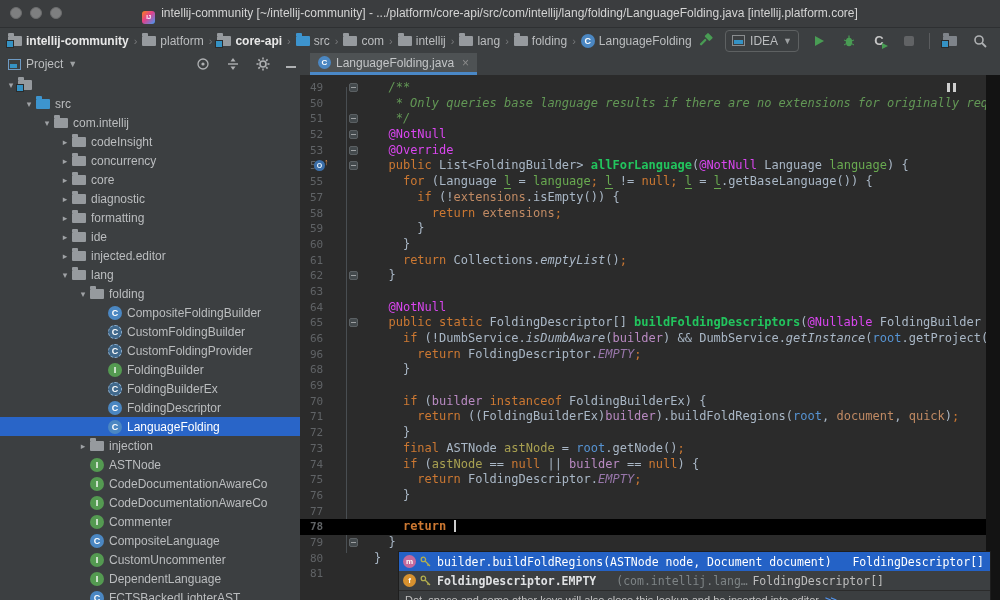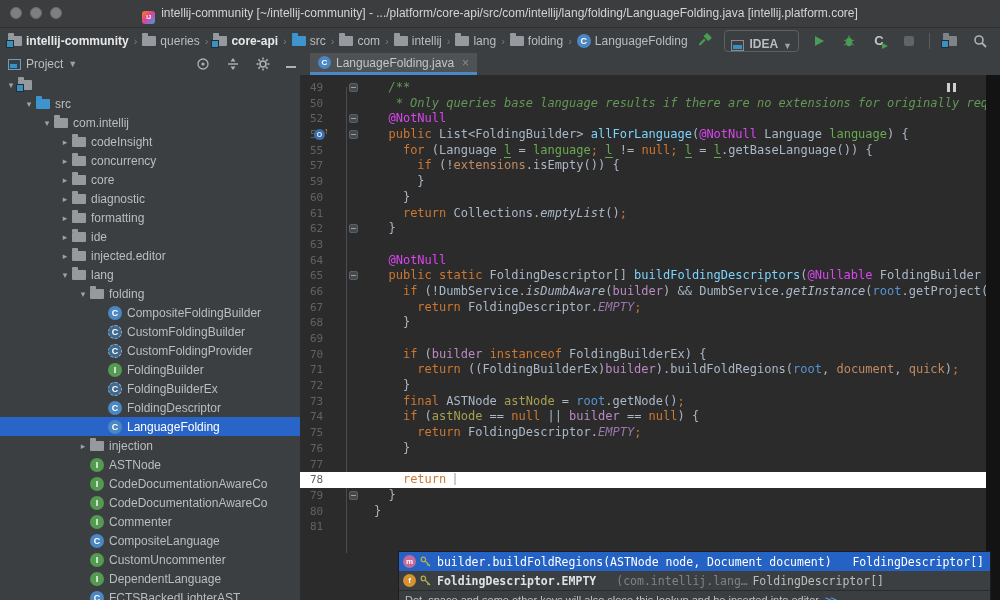--- a/index.html
+++ b/index.html
@@ -13,21 +13,21 @@
     text-align:center;line-height:13px;}
   
   #navbar{position:absolute;left:0;top:28px;width:1000px;height:25px;background:#3C3F41;border-bottom:1px solid #323232;
     display:flex;align-items:center;}
   #breadcrumbs{display:flex;align-items:center;padding-left:6px;white-space:nowrap;}
   .bc{display:flex;align-items:center;gap:4px;font-size:12px;color:#BBBDBF;padding:0 2px;cursor:default;}
   .bc.bold{color:#E8E8E8;font-weight:bold;}
   .bc-sep{color:#77797B;font-size:11px;padding:0 3px;}
   #nav-toolbar{margin-left:auto;display:flex;align-items:center;gap:10px;padding-right:10px;}
   .tb-btn{display:flex;align-items:center;justify-content:center;width:20px;height:20px;}
-  #run-config{display:flex;align-items:flex-end;gap:5px;border:1px solid #5E6162;border-radius:4px;height:20px;padding:0 6px;color:#BBBDBF;font-size:12px;font-weight:bold;}
+  #run-config{display:flex;align-items:center;gap:5px;border:1px solid #5E6162;border-radius:4px;height:20px;padding:0 6px;color:#BBBDBF;font-size:12px;}
   .caret-down{font-size:9px;color:#9DA0A2;}
   .vsep{width:1px;height:16px;background:#5A5C5E;}
   
   .folder{position:relative;display:inline-block;width:14px;height:10px;background:#969A9E;border-radius:1px;flex:none;}
   .folder:before{content:"";position:absolute;left:0;top:-3px;width:6px;height:3px;background:inherit;border-radius:1px 1px 0 0;}
   .folder.blue{background:#3D94CE;}
   .folder .mod{position:absolute;left:-2px;bottom:-2px;width:6px;height:6px;background:#3592C4;border:1px solid #2B2B2B;}
   
   .cico{display:inline-block;width:14px;height:14px;border-radius:50%;color:#FFF;font-size:9px;font-weight:bold;
     text-align:center;line-height:14px;flex:none;box-sizing:border-box;}
@@ -51,33 +51,33 @@
   #tab{position:absolute;left:10px;top:0;height:22px;display:flex;align-items:center;gap:5px;background:#4E5254;
     border-bottom:3px solid #4A88C7;box-sizing:border-box;padding:0 8px;font-size:12px;color:#C3C5C7;}
   #tab .cico{width:13px;height:13px;line-height:13px;font-size:8px;}
   #tab-close{color:#8C8C8C;font-size:12px;margin-left:3px;}
   #editor{position:absolute;left:300px;top:75px;right:14px;bottom:0;background:#2B2B2B;overflow:hidden;padding-top:5px;}
   #right-strip{position:absolute;right:0;top:75px;width:14px;bottom:0;background:#131313;}
   #ovf-marks{position:absolute;top:78px;right:44px;z-index:3;}
   #ovf-marks i{display:inline-block;width:3px;height:9px;background:#CFCFCF;margin-left:3px;}
   #fold-guide{position:absolute;left:46px;top:12px;width:1px;height:466px;background:#494E52;}
   .line{position:relative;display:flex;height:15.7px;line-height:15.7px;}
-  .line.caretline{background:#ffffff;}
+  .line.caretline{background:#000000;font-weight:bold;}
   .ln{width:30px;padding-left:10px;flex:none;font-family:"DejaVu Sans Mono",monospace;font-size:11px;color:#606366;}
   .fold{width:32px;flex:none;position:relative;}
   .fmark{position:absolute;left:9px;top:3px;width:9px;height:9px;background:#43494C;border:1px solid #5B6063;border-radius:2px;
     box-sizing:border-box;}
   .fmark:before{content:"";position:absolute;left:1px;top:3px;width:5px;height:1px;background:#9DA0A2;}
   .ovr{position:absolute;left:14px;top:2px;width:11px;height:11px;border-radius:50%;background:#3B6EA8;color:#E8F2FA;
     font-size:7px;font-weight:bold;text-align:center;line-height:11px;}
   .ovr:after{content:"\2191";position:absolute;left:10px;top:-3px;color:#E8964C;font-size:9px;font-weight:bold;}
   .code{flex:1;margin:0;padding-left:2px;font-family:"DejaVu Sans Mono",monospace;font-size:12px;color:#A9B7C6;
     white-space:pre;overflow:hidden;}
   .seg-d{color:#A9B7C6;} .seg-k{color:#CC7832;} .seg-a{color:#d946ef;} .seg-c{color:#629755;font-style:italic;}
-  .seg-m{color:#7dd3fc;font-weight:400;} .seg-sm{color:#A9B7C6;font-style:italic;} .seg-sf{color:#9876AA;font-style:italic;text-align:center;}
+  .seg-m{color:#22c55e;font-weight:700;} .seg-sm{color:#A9B7C6;font-style:italic;} .seg-sf{color:#9876AA;font-style:italic;text-align:center;}
   .seg-vg{color:#69AA50;} .seg-vgu{color:#69AA50;border-bottom:1px solid #69AA50;} .seg-vs{color:#C08A63;}
   .seg-vp{color:#B98AC2;} .seg-vb{color:#5693D2;} .seg-vo{color:#A8A051;} .seg-s{color:#CC7832;}
   .caret{display:inline-block;width:2px;height:12px;background:#CCCCCC;vertical-align:-2px;}
   
   #popup{position:absolute;left:398px;top:551px;width:593px;z-index:20;border:1px solid #1E1E1E;box-sizing:border-box;
     background:#3C3F41;}
   .prow{height:19px;display:flex;align-items:center;font-family:"DejaVu Sans Mono",monospace;font-size:11.5px;
     color:#E0E2E4;padding:0 6px 0 4px;white-space:nowrap;overflow:hidden;}
   .prow.sel{background:#2462C6;color:#FFFFFF;}
   .pico{width:13px;height:13px;border-radius:50%;flex:none;color:#fff;font-size:8px;font-weight:bold;text-align:center;
@@ -107,21 +107,21 @@
   <div id="breadcrumbs">
       <span class="bc bold">
         <span class="folder">
           <i class="mod"></i>
         </span>
         <span>intellij-community</span>
       </span>
       <span class="bc-sep">›</span>
       <span class="bc">
         <span class="folder"></span>
-        <span>queries</span>
+        <span>platform</span>
       </span>
       <span class="bc-sep">›</span>
       <span class="bc bold">
         <span class="folder">
           <i class="mod"></i>
         </span>
         <span>core-api</span>
       </span>
       <span class="bc-sep">›</span>
       <span class="bc">
@@ -408,45 +408,64 @@
           <span class="fmark"></span>
         </span>
         <pre class="code"><span class="seg-c">  /**</span>​</pre>
       </div>
       <div class="line">
         <span class="ln">50</span>
         <span class="fold"></span>
         <pre class="code"><span class="seg-c">   * Only queries base language results if there are no extensions for originally requested</span>​</pre>
       </div>
       <div class="line">
+        <span class="ln">51</span>
+        <span class="fold">
+          <span class="fmark"></span>
+        </span>
+        <pre class="code"><span class="seg-c">   */</span>​</pre>
+      </div>
+      <div class="line">
         <span class="ln">52</span>
         <span class="fold">
           <span class="fmark"></span>
         </span>
         <pre class="code"><span class="seg-d">  </span><span class="seg-a">@NotNull</span>​</pre>
+      </div>
+      <div class="line">
+        <span class="ln">53</span>
+        <span class="fold">
+          <span class="fmark"></span>
+        </span>
+        <pre class="code"><span class="seg-d">  </span><span class="seg-a">@Override</span>​</pre>
       </div>
       <div class="line">
         <span class="ln">54</span>
         <span class="fold">
           <span class="fmark"></span>
         </span>
         <span class="ovr">O</span>
         <pre class="code"><span class="seg-d">  </span><span class="seg-k">public</span><span class="seg-d"> List&lt;FoldingBuilder&gt; </span><span class="seg-m">allForLanguage</span><span class="seg-d">(</span><span class="seg-a">@NotNull</span><span class="seg-d"> Language </span><span class="seg-vg">language</span><span class="seg-d">) {</span>​</pre>
       </div>
       <div class="line">
         <span class="ln">55</span>
         <span class="fold"></span>
         <pre class="code"><span class="seg-d">    </span><span class="seg-k">for</span><span class="seg-d"> (Language </span><span class="seg-vgu">l</span><span class="seg-d"> = </span><span class="seg-vg">language</span><span class="seg-s">;</span><span class="seg-d"> </span><span class="seg-vgu">l</span><span class="seg-d"> != </span><span class="seg-k">null</span><span class="seg-s">;</span><span class="seg-d"> </span><span class="seg-vgu">l</span><span class="seg-d"> = </span><span class="seg-vgu">l</span><span class="seg-d">.getBaseLanguage()) {</span>​</pre>
       </div>
       <div class="line">
         <span class="ln">57</span>
         <span class="fold"></span>
         <pre class="code"><span class="seg-d">      </span><span class="seg-k">if</span><span class="seg-d"> (!</span><span class="seg-vs">extensions</span><span class="seg-d">.isEmpty()) {</span>​</pre>
       </div>
       <div class="line">
+        <span class="ln">58</span>
+        <span class="fold"></span>
+        <pre class="code"><span class="seg-d">        </span><span class="seg-k">return</span><span class="seg-d"> </span><span class="seg-vs">extensions</span><span class="seg-s">;</span>​</pre>
+      </div>
+      <div class="line">
         <span class="ln">59</span>
         <span class="fold"></span>
         <pre class="code"><span class="seg-d">      }</span>​</pre>
       </div>
       <div class="line">
         <span class="ln">60</span>
         <span class="fold"></span>
         <pre class="code"><span class="seg-d">    }</span>​</pre>
       </div>
       <div class="line">
@@ -477,21 +496,21 @@
           <span class="fmark"></span>
         </span>
         <pre class="code"><span class="seg-d">  </span><span class="seg-k">public static</span><span class="seg-d"> FoldingDescriptor[] </span><span class="seg-m">buildFoldingDescriptors</span><span class="seg-d">(</span><span class="seg-a">@Nullable</span><span class="seg-d"> FoldingBuilder </span><span class="seg-vp">builder</span>​</pre>
       </div>
       <div class="line">
         <span class="ln">66</span>
         <span class="fold"></span>
         <pre class="code"><span class="seg-d">    </span><span class="seg-k">if</span><span class="seg-d"> (!DumbService.</span><span class="seg-sm">isDumbAware</span><span class="seg-d">(</span><span class="seg-vp">builder</span><span class="seg-d">) &amp;&amp; DumbService.</span><span class="seg-sm">getInstance</span><span class="seg-d">(</span><span class="seg-vb">root</span><span class="seg-d">.getProject()).isDum</span>​</pre>
       </div>
       <div class="line">
-        <span class="ln">67</span>
+        <span class="ln">96</span>
         <span class="fold"></span>
         <pre class="code"><span class="seg-d">      </span><span class="seg-k">return</span><span class="seg-d"> FoldingDescriptor.</span><span class="seg-sf">EMPTY</span><span class="seg-s">;</span>​</pre>
       </div>
       <div class="line">
         <span class="ln">68</span>
         <span class="fold"></span>
         <pre class="code"><span class="seg-d">    }</span>​</pre>
       </div>
       <div class="line">
         <span class="ln">69</span>

